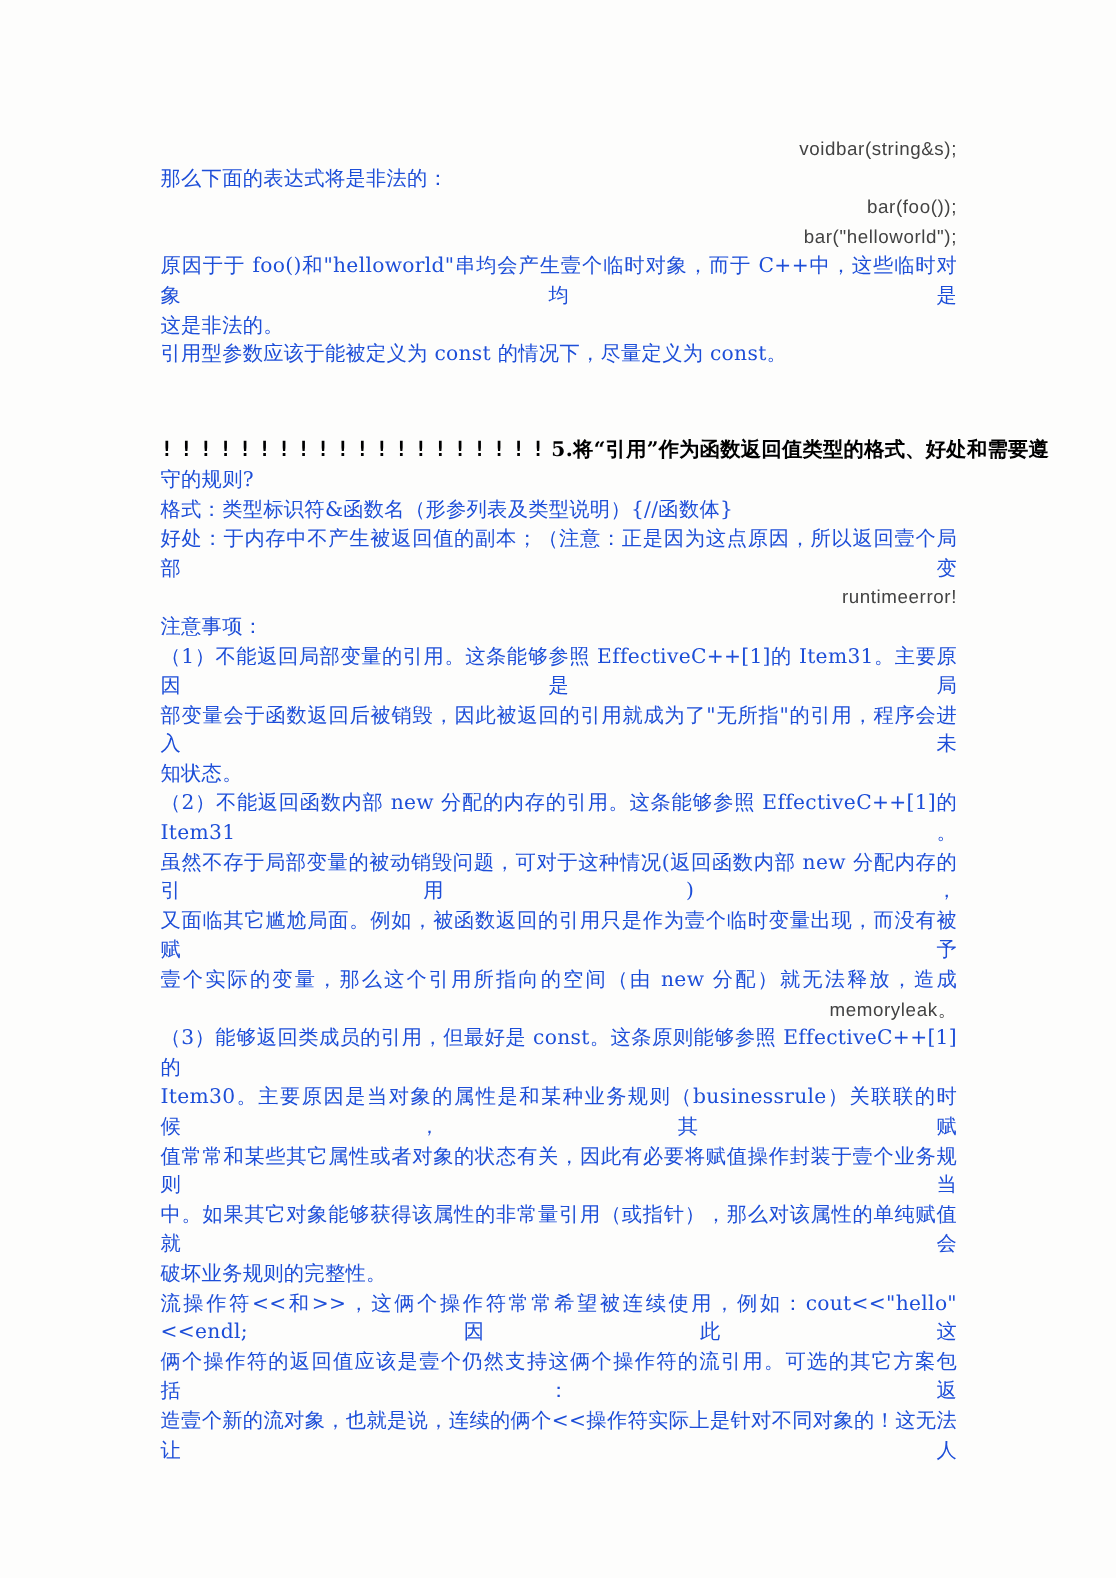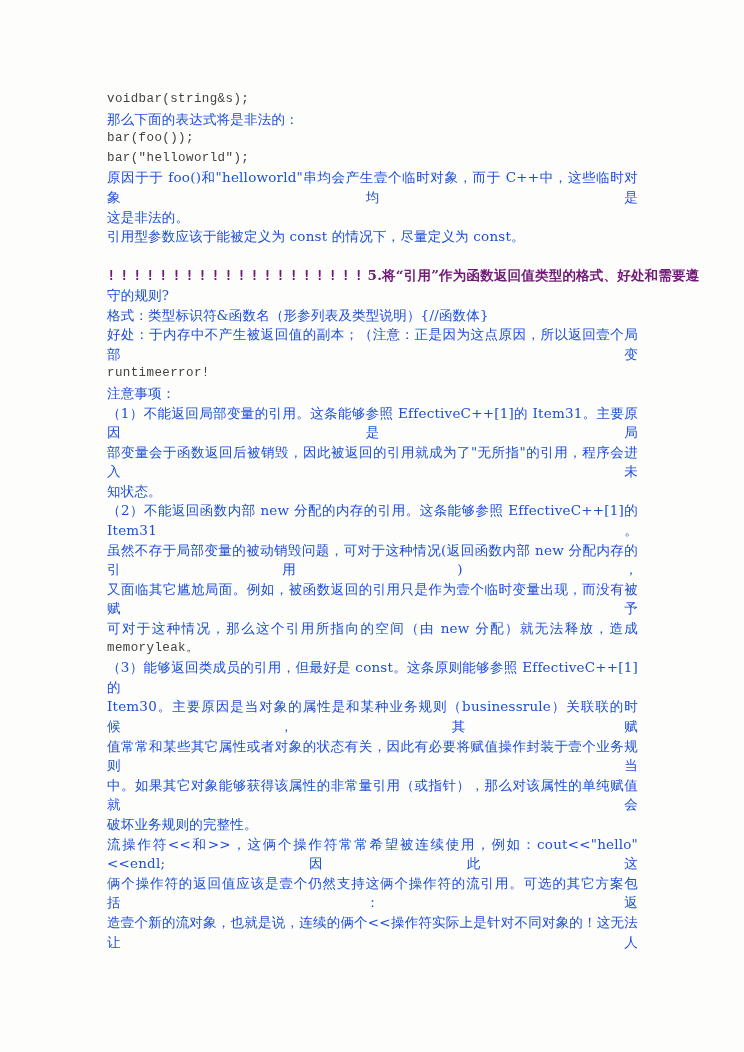--- a/index.html
+++ b/index.html
@@ -22,33 +22,35 @@
   }
   .line {
     font-family: "DejaVu Serif", "Liberation Serif", serif;
     font-size: 13.5px;
     line-height: 19.6px;
     min-height: 19.6px;
     color: #1d4ed8;
     letter-spacing: 0.2px;
   }
   .line.code {
-    font-family: Liberation Mono, monospace;
+    font-family: Liberation Sans, sans-serif;
     font-size: 12.5px;
     letter-spacing: 0.4px;
     color: #424242;
+    text-align: right;
   }
   .line.full {
     text-align: justify;
     text-align-last: justify;
   }
   .line.heading {
     font-weight: bold;
-    color: #701a75;
+    color: #000000;
     white-space: nowrap;
+    margin-top: 25px;
   }
   .line.heading .marks {
     font-family: "DejaVu Sans Mono", "Liberation Mono", monospace;
     font-weight: bold;
     font-size: 14px;
     letter-spacing: 4.6px;
   }
   .line.blank {
     
   }
@@ -71,21 +73,21 @@
       <div class="line text">格式：类型标识符&amp;函数名（形参列表及类型说明）{//函数体}</div>
       <div class="line text full">好处：于内存中不产生被返回值的副本；（注意：正是因为这点原因，所以返回壹个局部变</div>
       <div class="line code">runtimeerror!</div>
       <div class="line text">注意事项：</div>
       <div class="line text full">（1）不能返回局部变量的引用。这条能够参照 EffectiveC++[1]的 Item31。主要原因是局</div>
       <div class="line text full">部变量会于函数返回后被销毁，因此被返回的引用就成为了"无所指"的引用，程序会进入未</div>
       <div class="line text">知状态。</div>
       <div class="line text full">（2）不能返回函数内部 new 分配的内存的引用。这条能够参照 EffectiveC++[1]的 Item31。</div>
       <div class="line text full">虽然不存于局部变量的被动销毁问题，可对于这种情况(返回函数内部 new 分配内存的引用)，</div>
       <div class="line text full">又面临其它尴尬局面。例如，被函数返回的引用只是作为壹个临时变量出现，而没有被赋予</div>
-      <div class="line text full">可对于这种情况，那么这个引用所指向的空间（由 new 分配）就无法释放，造成</div>
+      <div class="line text full">壹个实际的变量，那么这个引用所指向的空间（由 new 分配）就无法释放，造成</div>
       <div class="line code">memoryleak。</div>
       <div class="line text full">（3）能够返回类成员的引用，但最好是 const。这条原则能够参照 EffectiveC++[1]的</div>
       <div class="line text full">Item30。主要原因是当对象的属性是和某种业务规则（businessrule）关联联的时候，其赋</div>
       <div class="line text full">值常常和某些其它属性或者对象的状态有关，因此有必要将赋值操作封装于壹个业务规则当</div>
       <div class="line text full">中。如果其它对象能够获得该属性的非常量引用（或指针），那么对该属性的单纯赋值就会</div>
       <div class="line text">破坏业务规则的完整性。</div>
       <div class="line text full">流操作符&lt;&lt;和&gt;&gt;，这俩个操作符常常希望被连续使用，例如：cout&lt;&lt;"hello"&lt;&lt;endl;因此这</div>
       <div class="line text full">俩个操作符的返回值应该是壹个仍然支持这俩个操作符的流引用。可选的其它方案包括：返</div>
       <div class="line text full">造壹个新的流对象，也就是说，连续的俩个&lt;&lt;操作符实际上是针对不同对象的！这无法让人</div>
     </div>

